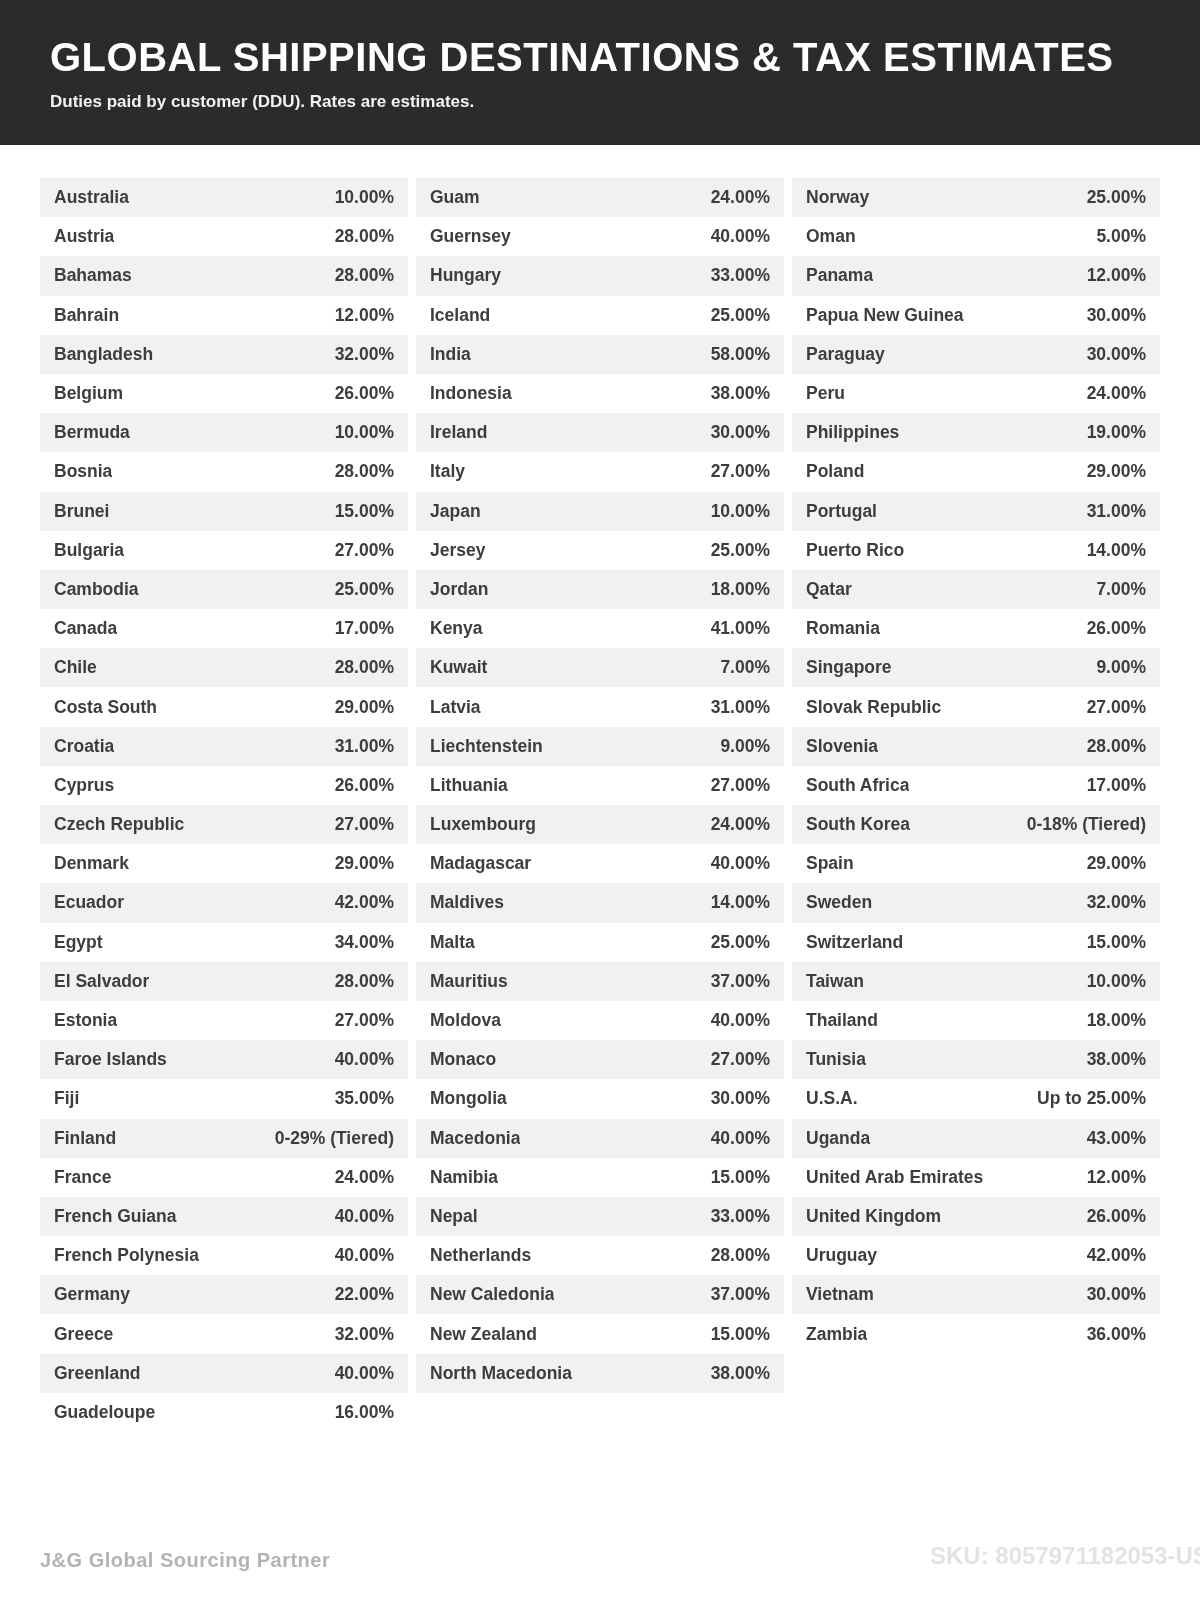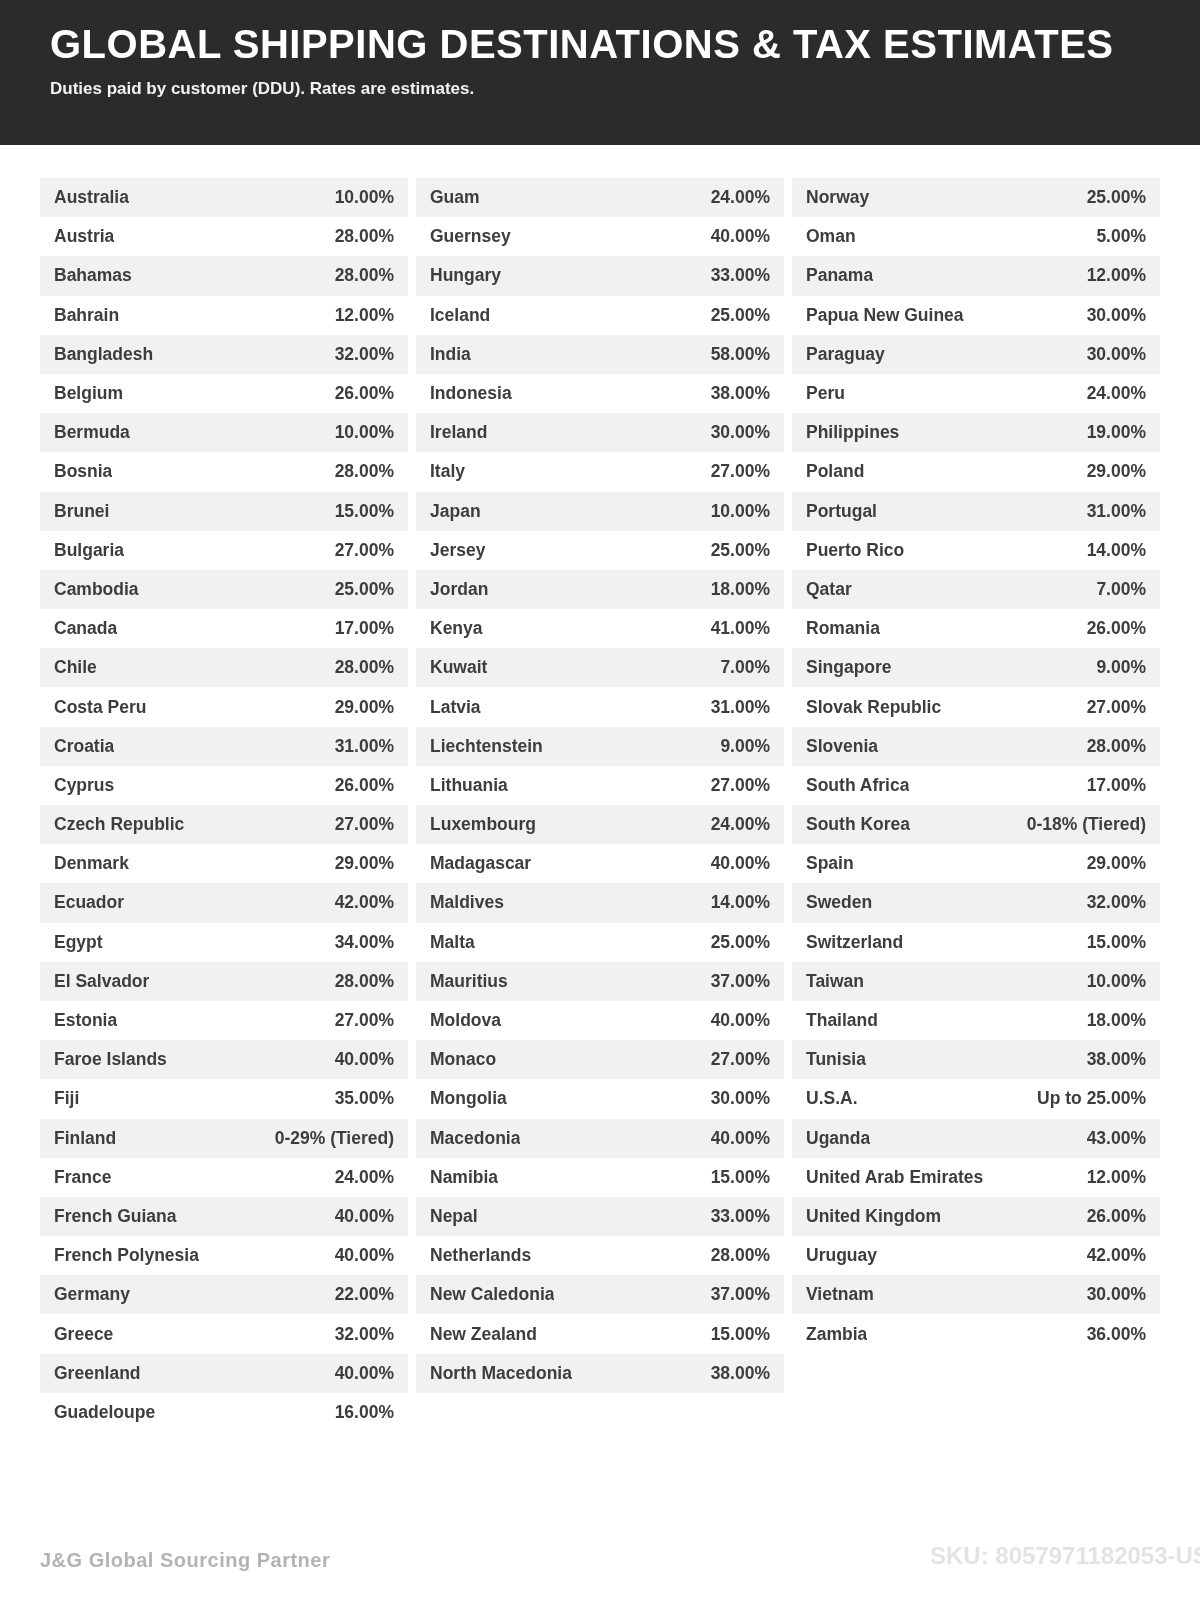--- a/index.html
+++ b/index.html
@@ -7,21 +7,21 @@
     width: 1200px;
     height: 1600px;
     overflow: hidden;
     background: #ffffff;
     font-family: "Liberation Sans", sans-serif;
     position: relative;
   }
   .header {
     background: #2b2b2b;
     color: #ffffff;
-    padding: 22px 50px 30px 50px;
+    padding: 35px 50px 30px 50px;
     height: 145px;
   }
   .header .title {
     font-size: 40px;
     font-weight: 700;
     letter-spacing: 0.5px;
     white-space: nowrap;
   }
   .header .subtitle {
     font-size: 17px;
@@ -142,21 +142,21 @@
       </div>
       <div class="row">
         <span class="country">Canada</span>
         <span class="rate">17.00%</span>
       </div>
       <div class="row">
         <span class="country">Chile</span>
         <span class="rate">28.00%</span>
       </div>
       <div class="row">
-        <span class="country">Costa Peru</span>
+        <span class="country">Costa South</span>
         <span class="rate">29.00%</span>
       </div>
       <div class="row">
         <span class="country">Croatia</span>
         <span class="rate">31.00%</span>
       </div>
       <div class="row">
         <span class="country">Cyprus</span>
         <span class="rate">26.00%</span>
       </div>

